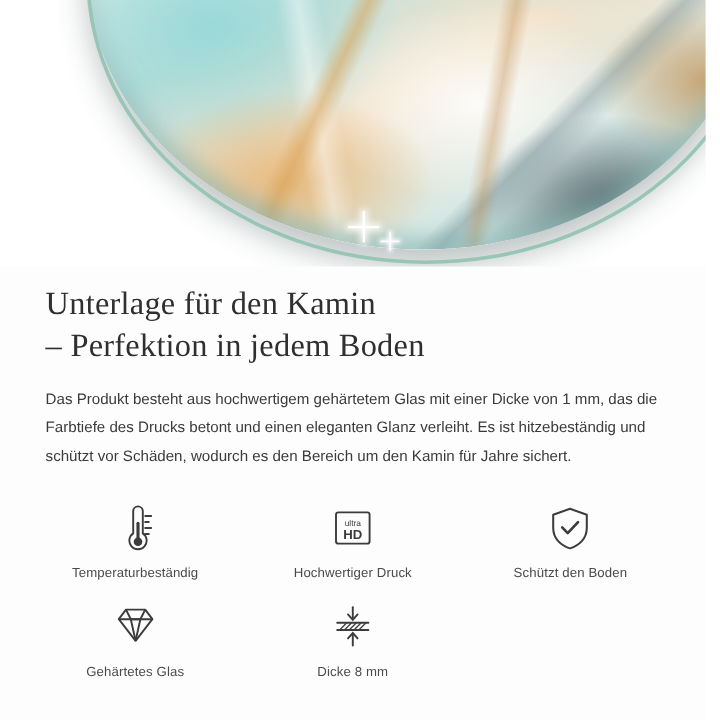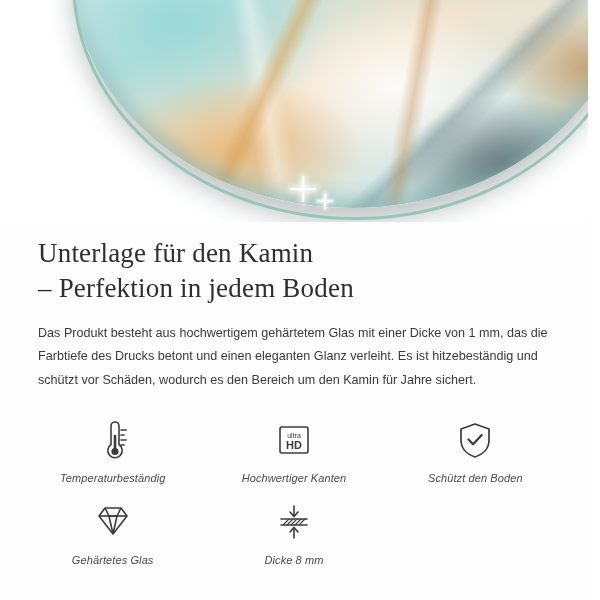--- a/index.html
+++ b/index.html
@@ -140,21 +140,20 @@
     display: flex;
     align-items: flex-start;
     justify-content: center;
   }
   .feature-label {
     margin-top: 8px;
     font-size: 11px;
     color: #4a4a4a;
     text-align: right;
     letter-spacing: 0.1px;
-    font-style: italic;
   }
   svg { display: block; }
 </style>
 </head>
 <body>
 
 <div class="page">
 
   <div class="hero">
     <div class="hero-disc">
@@ -193,21 +192,21 @@
     </div>
 
     <div class="feature">
       <div class="feature-icon">
         <svg width="44" height="44" viewBox="0 0 44 44">
           <rect x="8" y="9" width="28" height="26" rx="2" fill="none" stroke="#3c3c3c" stroke-width="1.6"></rect>
           <text x="22" y="20" text-anchor="middle" font-family="Liberation Sans, sans-serif" font-size="7" fill="#3c3c3c">ultra</text>
           <text x="22" y="31" text-anchor="middle" font-family="Liberation Sans, sans-serif" font-size="11" font-weight="bold" fill="#3c3c3c">HD</text>
         </svg>
       </div>
-      <div class="feature-label">Hochwertiger Kanten</div>
+      <div class="feature-label">Hochwertiger Druck</div>
     </div>
 
     <div class="feature">
       <div class="feature-icon">
         <svg width="44" height="44" viewBox="0 0 44 44">
           <path d="M22 6 L36 11 v11 c0 9-6.5 14.6-14 17 -7.5-2.4-14-8-14-17 V11 Z" fill="none" stroke="#3c3c3c" stroke-width="1.7" stroke-linejoin="round"></path>
           <path d="M15.5 21.5 l4.6 4.8 l8.6 -9.2" fill="none" stroke="#3c3c3c" stroke-width="2.2" stroke-linecap="round" stroke-linejoin="round"></path>
         </svg>
       </div>
       <div class="feature-label">Schützt den Boden</div>

